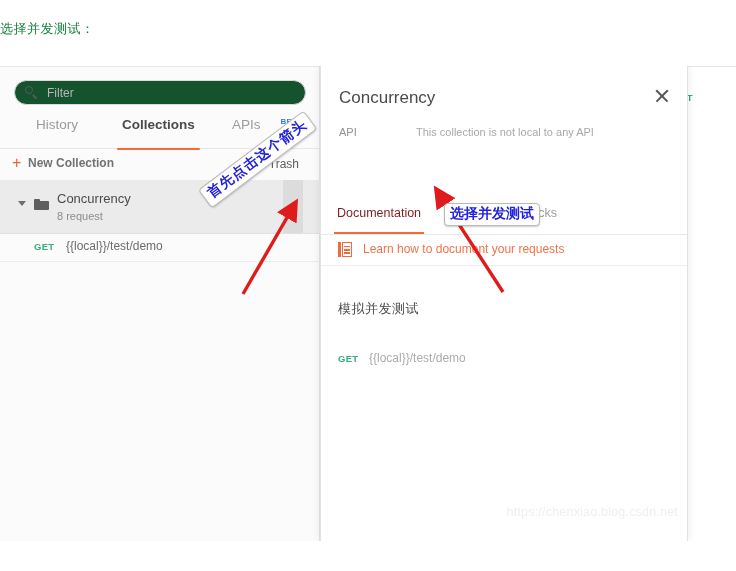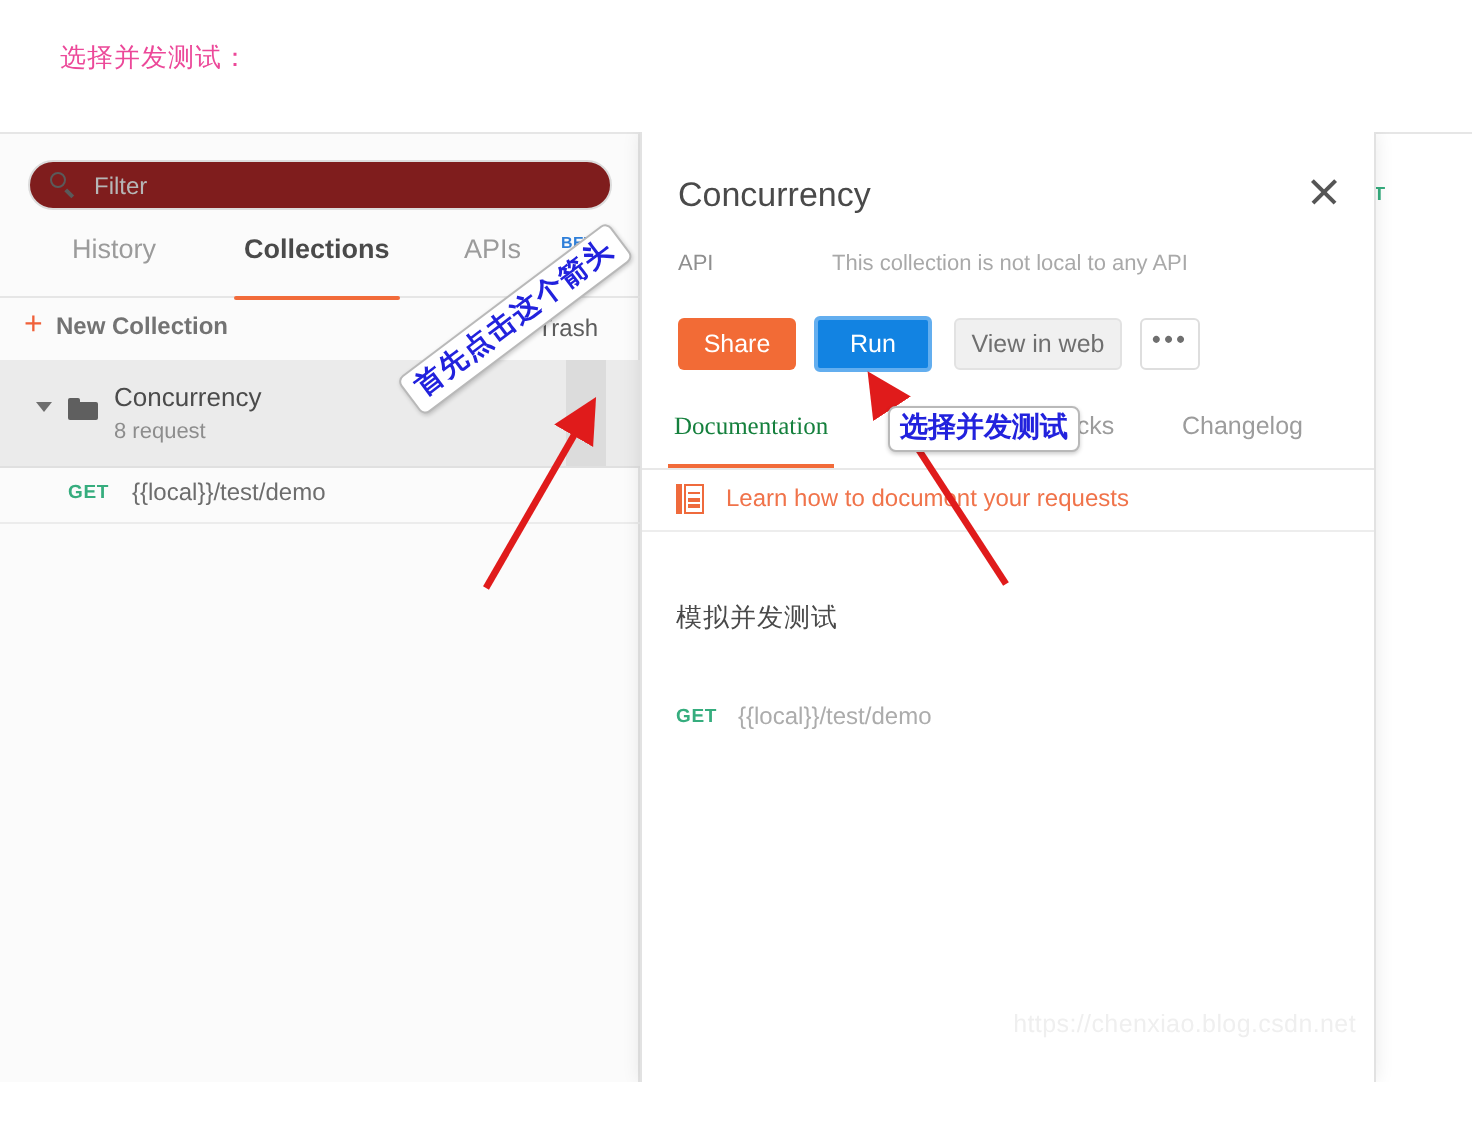--- a/index.html
+++ b/index.html
@@ -11,24 +11,24 @@
     height: 571px;
     background: #ffffff;
     font-family: "Liberation Sans", "DejaVu Sans", sans-serif;
     overflow: hidden;
     position: relative;
   }
 
   
   .caption {
     position: absolute;
-    left: 30px;
+    left: 0;
     top: 20px;
     font-size: 13px;
-    color: #ec4899;
+    color: #15803d;
     letter-spacing: .5px;
     white-space: nowrap;
   }
 
   
   .app {
     position: absolute;
     left: 0;
     top: 66px;
     width: 736px;
@@ -55,21 +55,21 @@
     top: 13px;
     width: 292px;
     height: 25px;
   }
   .filter-box {
     width: 100%;
     height: 100%;
     box-sizing: border-box;
     border: 1px solid #dcdcdc;
     border-radius: 13px;
-    background: #7f1d1d;
+    background: #14532d;
     display: flex;
     align-items: center;
     padding: 0 10px;
   }
   .filter-box .mag {
     width: 13px;
     height: 13px;
     flex: none;
     margin-right: 9px;
     position: relative;
@@ -411,21 +411,21 @@
   }
   .mtab {
     position: absolute;
     top: 0;
     height: 28px;
     font-size: 12.5px;
     color: #9c9c9c;
     cursor: pointer;
     white-space: nowrap;
   }
-  .mtab.m0 { left: 16px; color: #15803d; font-family: Liberation Serif, serif; }
+  .mtab.m0 { left: 16px; color: #7f1d1d; }
   .mtab.m1 { left: 125px; }
   .mtab.m2 { left: 200px; }
   .mtab.m3 { left: 270px; }
   .mtab .munder {
     position: absolute;
     left: -3px;
     right: -3px;
     bottom: 0;
     height: 2.2px;
     background: #f26b3a;
@@ -611,41 +611,32 @@
   </div>
 
   <div class="modal">
 
     <div class="modal-title">Concurrency</div>
     <div class="modal-close"></div>
 
     <div class="api-label">API</div>
     <div class="api-value">This collection is not local to any API</div>
 
-    <div class="btn-row">
-      <div class="btn btn-share">Share</div>
-      <div class="btn btn-run">Run</div>
-      <div class="btn btn-web">View in web</div>
-      <div class="btn btn-more">•••</div>
-    </div>
 
     <div class="modal-tabs">
       <div class="mtab m0">
         <span>Documentation</span>
         <span class="munder"></span>
       </div>
       <div class="mtab m1">
         <span>Monitors</span>
       </div>
       <div class="mtab m2">
         <span>Mocks</span>
       </div>
-      <div class="mtab m3">
-        <span>Changelog</span>
-      </div>
     </div>
 
     <div class="learn-row">
       <span class="doc-icon">
         <span class="spine"></span>
           <span class="page"></span>
         <span class="line l1"></span>
           <span class="line l2"></span>
           <span class="line l3"></span>
       </span>

